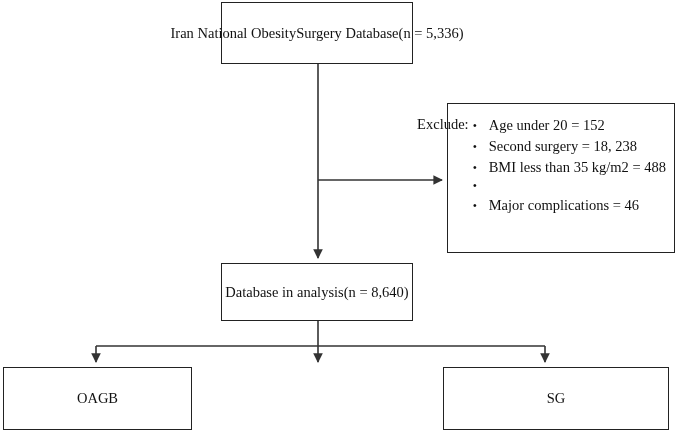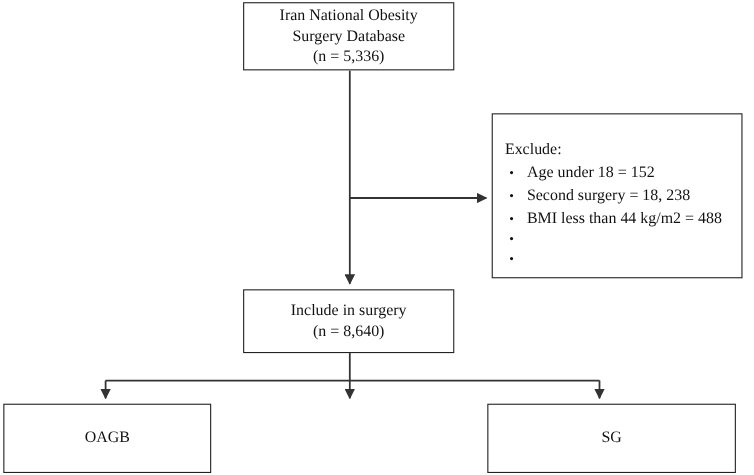--- a/index.html
+++ b/index.html
@@ -23,21 +23,21 @@
     width: 685px;
     height: 432px;
     pointer-events: none;
   }
   .node {
     position: absolute;
     box-sizing: border-box;
     border: 1.5px solid #222222;
     background: #ffffff;
     display: flex;
-    flex-direction: column;
+    flex-direction: row;
     align-items: center;
     justify-content: center;
     text-align: center;
     font-size: 14.5px;
     line-height: 1.3;
   }
   .node .line {
     display: block;
     white-space: nowrap;
   }
@@ -133,41 +133,42 @@
     <span class="line">Iran National Obesity</span>
     <span class="line">Surgery Database</span>
     <span class="line">(n = 5,336)</span>
   </div>
 
   <div class="node" id="box-exclude">
     <span class="exclude-title">Exclude:</span>
     <ul>
       <li>
         <span class="bullet">•</span>
-        <span>Age under 18 = 152</span>
+        <span>Age under 20 = 152</span>
       </li>
       <li>
         <span class="bullet">•</span>
         <span>Second surgery = 18, 238</span>
       </li>
       <li>
         <span class="bullet">•</span>
-        <span>BMI less than 44 kg/m2 = 488</span>
+        <span>BMI less than 35 kg/m2 = 488</span>
       </li>
       <li>
         <span class="bullet">•</span>
       </li>
       <li>
         <span class="bullet">•</span>
+        <span>Major complications = 46</span>
       </li>
     </ul>
   </div>
 
   <div class="node" id="box-include">
-    <span class="line">Include in surgery</span>
+    <span class="line">Database in analysis</span>
     <span class="line">(n = 8,640)</span>
   </div>
 
   <div class="node group-box" id="box-group-0">
     <span class="line">OAGB</span>
   </div>
 
 
   <div class="node group-box" id="box-group-2">
     <span class="line">SG</span>

